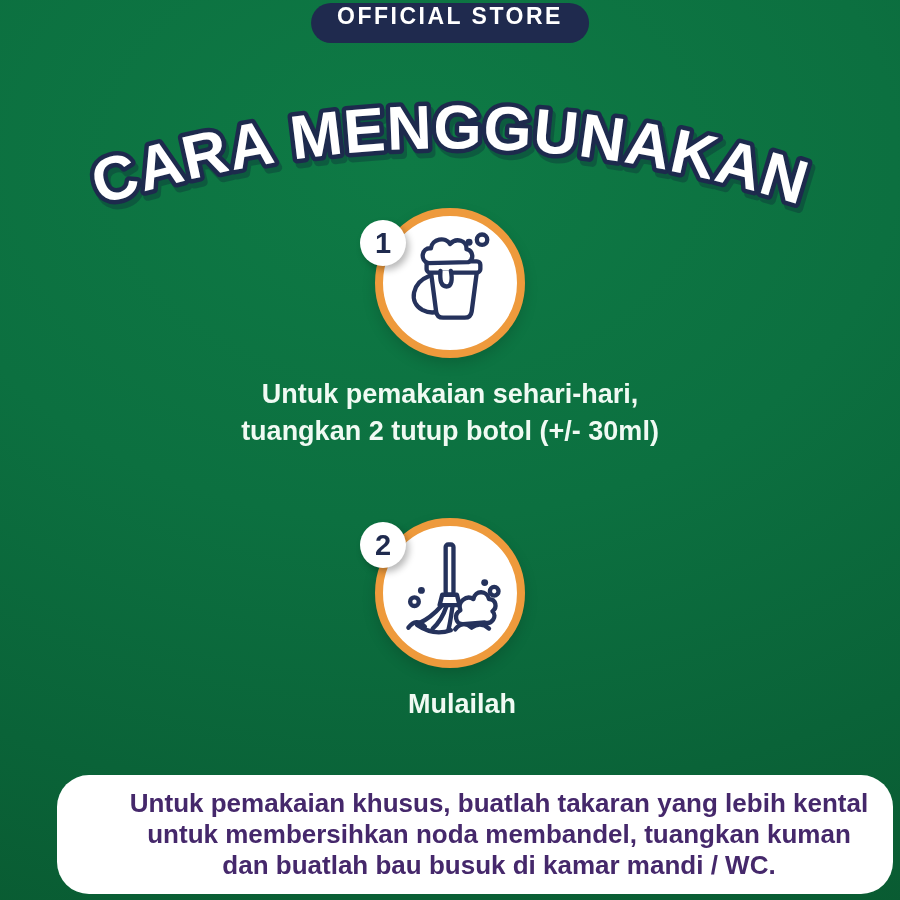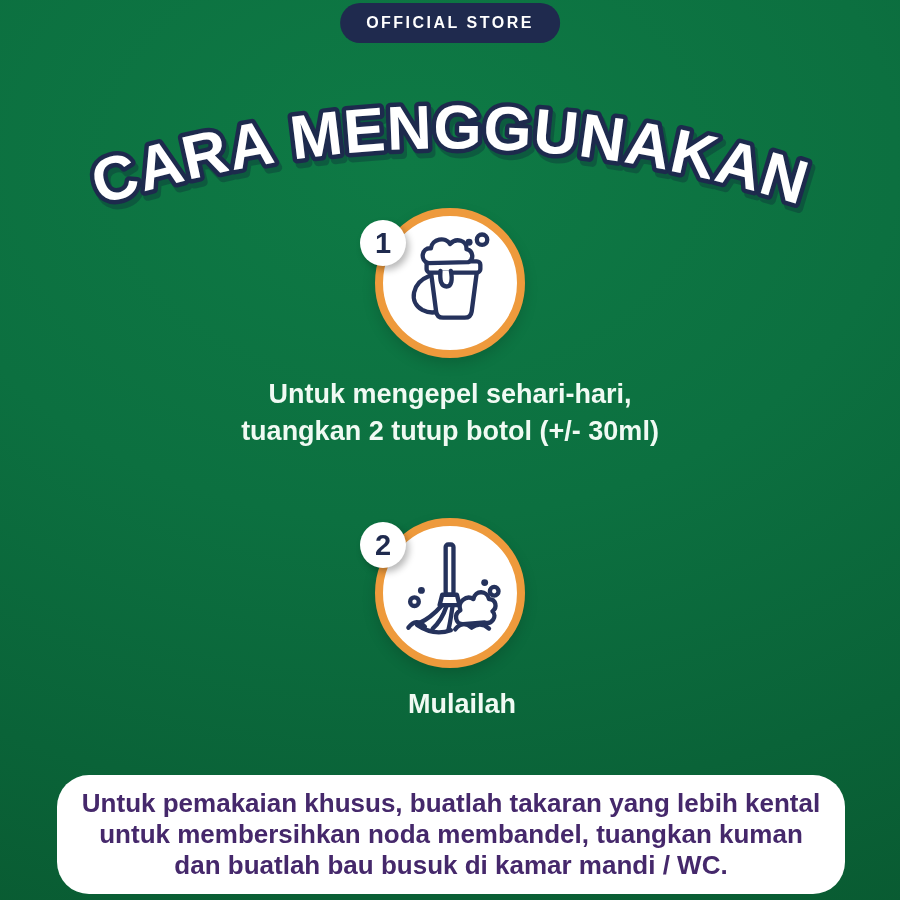--- a/index.html
+++ b/index.html
@@ -12,22 +12,22 @@
     position:relative;width:900px;height:900px;
     background:
       radial-gradient(130% 95% at 45% 18%, #0e7a45 0%, #0c7040 42%, #0a6338 75%, #095a31 100%);
   }
 
   
   .official-badge{
     position:absolute;top:3px;left:50%;transform:translateX(-50%);
     height:40px;padding:0 26px;border-radius:21px;
     background:#1f2a4e;color:#ffffff;
-    display:flex;align-items:center;justify-content:center;
-    font-size:16px;font-weight:bold;letter-spacing:2.5px;
+    display:flex;align-items:flex-start;justify-content:center;
+    font-size:23px;font-weight:bold;letter-spacing:2.5px;
   }
 
   
   .title-svg{position:absolute;top:0;left:0;width:900px;height:260px;}
   .title-svg text{
     font-family:"Liberation Sans",sans-serif;
     font-weight:bold;font-size:62px;letter-spacing:1px;
     fill:#ffffff;stroke:#1d2a4d;stroke-width:9px;
     paint-order:stroke;stroke-linejoin:round;
   }
@@ -61,20 +61,21 @@
   }
   .caption-1{top:376px;}
   .caption-2{top:686px;line-height:36px;padding-left:12px;}
 
   
   .footnote-box{
     position:absolute;left:57px;top:775px;width:788px;height:119px;
     background:#ffffff;border-radius:32px;
     display:flex;flex-direction:column;justify-content:center;
     text-align:center;
+    padding-left:48px;
   }
   .footnote-box div{
     color:#45286b;font-weight:bold;font-size:26px;line-height:31px;
   }
 
   .icon-line{stroke:#25325c;stroke-width:5;fill:none;stroke-linecap:round;stroke-linejoin:round;}
   .icon-fill-white{fill:#ffffff;}
   .icon-dot{fill:#25325c;stroke:none;}
 </style>
 </head>
@@ -110,21 +111,21 @@
 
       <path class="icon-line icon-fill-white" d="M 35 37 C 25 34 27 19 38 20 C 39 9 55 6 60 15 C 67 7 80 11 79 21 C 87 23 88 33 81 36 Z"></path>
 
       <path class="icon-line icon-fill-white" d="M 49 46 C 48 58 50 64 56 64 C 62 64 63 56 61 46"></path>
 
       <circle class="icon-dot" cx="82" cy="13" r="4"></circle>
       <circle class="icon-line" cx="97" cy="10" r="6"></circle>
     </svg>
   </div>
   <div class="step-caption caption-1">
-    <div>Untuk mengepel sehari-hari,</div>
+    <div>Untuk pemakaian sehari-hari,</div>
     <div>tuangkan 2 tutup botol (+/- 30ml)</div>
   </div>
 
   <div class="num-badge badge-2">
     <span>2</span>
   </div>
   <div class="step-circle circle-2">
     <svg viewBox="0 0 120 120" aria-hidden="true">
 
       <path class="icon-line" d="M 12 100 Q 21 88 31 99"></path>

